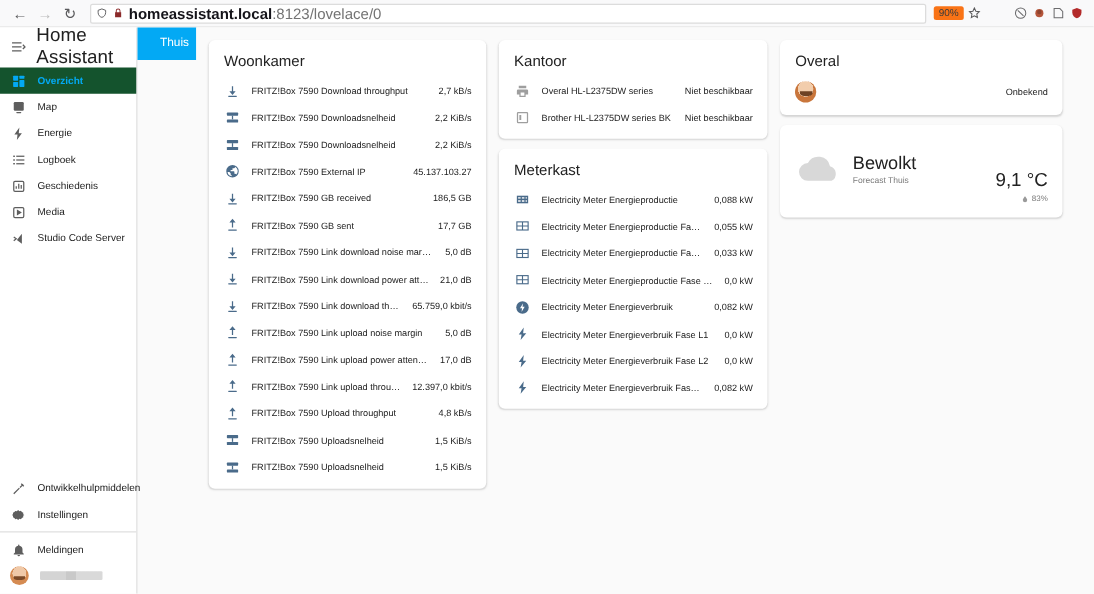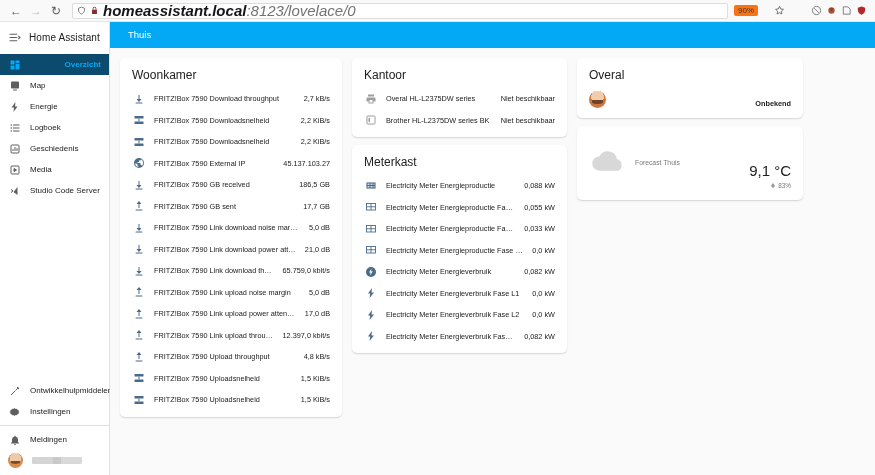--- a/index.html
+++ b/index.html
@@ -21,49 +21,49 @@
     width: 20px; height: 18px;
     display: flex; align-items: center; justify-content: center;
     color: #5a5a5c; font-size: 12px; line-height: 1;
   }
   .nav-btn.disabled { color: #bdbdbd; }
   .urlbar {
     flex: 1; margin: 0 6px; height: 16px;
     background: #fff; border: 1px solid #dcdcdc; border-radius: 2px;
     display: flex; align-items: center; padding: 0 4px; gap: 4px;
   }
-  .url-text { font-size: 15px; color: #0c0c0d; white-space: nowrap; font-style: italic; }
+  .url-text { font-size: 12px; color: #0c0c0d; white-space: nowrap; }
   .url-host { font-weight: bold; color: #15141a; }
   .url-path { color: #737373; }
   .shield-icon, .lock-icon { width: 9px; height: 9px; display:block; }
   .zoom-badge {
     font-size: 8px; color: #3b3b3b; background: #f97316;
-    border-radius: 2px; padding: 1px 4px; margin-right: 14px;
+    border-radius: 2px; padding: 1px 4px; margin-right: 1px;
   }
   .tb-icon { width: 15px; height: 16px; display:flex; align-items:center; justify-content:center; }
 
   
   .app { display: flex; height: 453px; width: 100%; background: #fafafa; }
 
   
   .sidebar {
     width: 110px; background: #fff; border-right: 1px solid #e0e0e0;
     display: flex; flex-direction: column; flex: none;
   }
   .sb-header {
     height: 30px; display: flex; align-items: center; gap: 8px;
     padding: 0 8px;
   }
-  .sb-title { font-size: 10px; color: #212121; letter-spacing: .1px; }
+  .sb-title { font-size: 15px; color: #212121; letter-spacing: .1px; }
   .sb-list { padding-top: 2px; flex: 1; }
   .sb-item {
     height: 21px; display: flex; align-items: center; gap: 9px;
     padding: 0 8px; font-size: 8px; color: #212121; cursor: pointer;
   }
-  .sb-item.active { background: #0c4a6e; color: #03a9f4; font-weight: bold; justify-content: space-between; }
+  .sb-item.active { background: #14532d; color: #03a9f4; font-weight: bold; }
   .sb-item.active .sb-ico { color: #03a9f4; }
   .sb-ico { width: 13px; height: 13px; flex: none; color: #5e5e5e;
             display: flex; align-items: center; justify-content: center; }
   .sb-label { white-space: nowrap; }
   .sb-bottom { padding-bottom: 4px; }
   .sb-div { height: 1px; background: #e0e0e0; margin: 3px 0; }
   .avatar {
     width: 15px; height: 15px; border-radius: 50%; flex: none;
     background: radial-gradient(circle at 50% 38%, #f0c9a8 0 46%, #d58b52 47% 100%);
     position: relative; overflow: hidden;
@@ -71,21 +71,21 @@
   .avatar::after {
     content:""; position:absolute; left:22%; top:52%; width:56%; height:22%;
     border-radius: 0 0 50% 50%; background:#7b4a28;
   }
   .redacted {
     background: linear-gradient(90deg,#d4d4d4 0 42%, #c9c9c9 42% 58%, #d9d9d9 58% 100%);
     height: 7px; border-radius: 1px; filter: blur(.6px);
   }
 
   
-  .main { flex: 1; display: flex; flex-direction: column; min-width: 0; }
+  .main { flex: 1; display: flex; flex-direction: row; min-width: 0; }
   .topbar {
     height: 26px; background: #03a9f4; display: flex; align-items: center;
     padding-left: 12px; flex: none;
   }
   .tab {
     font-size: 9.5px; color: #fff; padding: 0 6px; line-height: 26px; cursor: pointer;
   }
   .content {
     flex: 1; background: #fafafa; padding: 10px;
     display: flex; gap: 10px; align-items: flex-start; overflow: hidden;
@@ -112,21 +112,21 @@
     display: flex; align-items: center; justify-content: center;
   }
   .row-ico.muted { color: #9e9e9e; }
   .row-name {
     font-size: 7.3px; color: #212121; flex: 1; white-space: nowrap;
     overflow: hidden; text-overflow: ellipsis;
   }
   .row-val { font-size: 7.3px; color: #212121; white-space: nowrap; flex: none; }
 
   
-  .person-row { display: flex; align-items: flex-end; gap: 4px; padding: 2px 12px 4px 12px; height: 24px; font-weight: bold; }
+  .person-row { display: flex; align-items: center; gap: 4px; padding: 2px 12px 4px 12px; height: 24px; }
   .person-av {
     width: 17px; height: 17px; border-radius: 50%; flex: none; overflow: hidden;
     background: radial-gradient(circle at 50% 36%, #f2cdac 0 45%, #c9763c 46% 100%);
     position: relative;
   }
   .person-av::after {
     content:""; position:absolute; left:20%; top:50%; width:60%; height:26%;
     border-radius: 0 0 50% 50%; background:#6e4224;
   }
   .person-name { flex: 1; }
@@ -595,20 +595,21 @@
           </div>
         </div>
 
         <div class="card weather-card">
           <span class="wx-icon">
             <svg viewBox="0 0 48 38" width="38" height="30" fill="currentColor">
                 <path d="M37 30H13A9 9 0 0113 12a12 12 0 0122.4 3.2A8 8 0 0137 30z"></path>
               </svg>
           </span>
           <span class="wx-mid">
+            <span class="wx-cond" style="display:block">Bewolkt</span>
             <span class="wx-sub" style="display:block">Forecast Thuis</span>
           </span>
           <span class="wx-right">
             <span class="wx-temp" style="display:block">9,1 °C</span>
             <span class="wx-hum">
               <svg viewBox="0 0 24 24" fill="currentColor">
                   <path d="M12 2s7 8 7 12a7 7 0 01-14 0c0-4 7-12 7-12z"></path>
                 </svg>
               <span>83%</span>
             </span>

